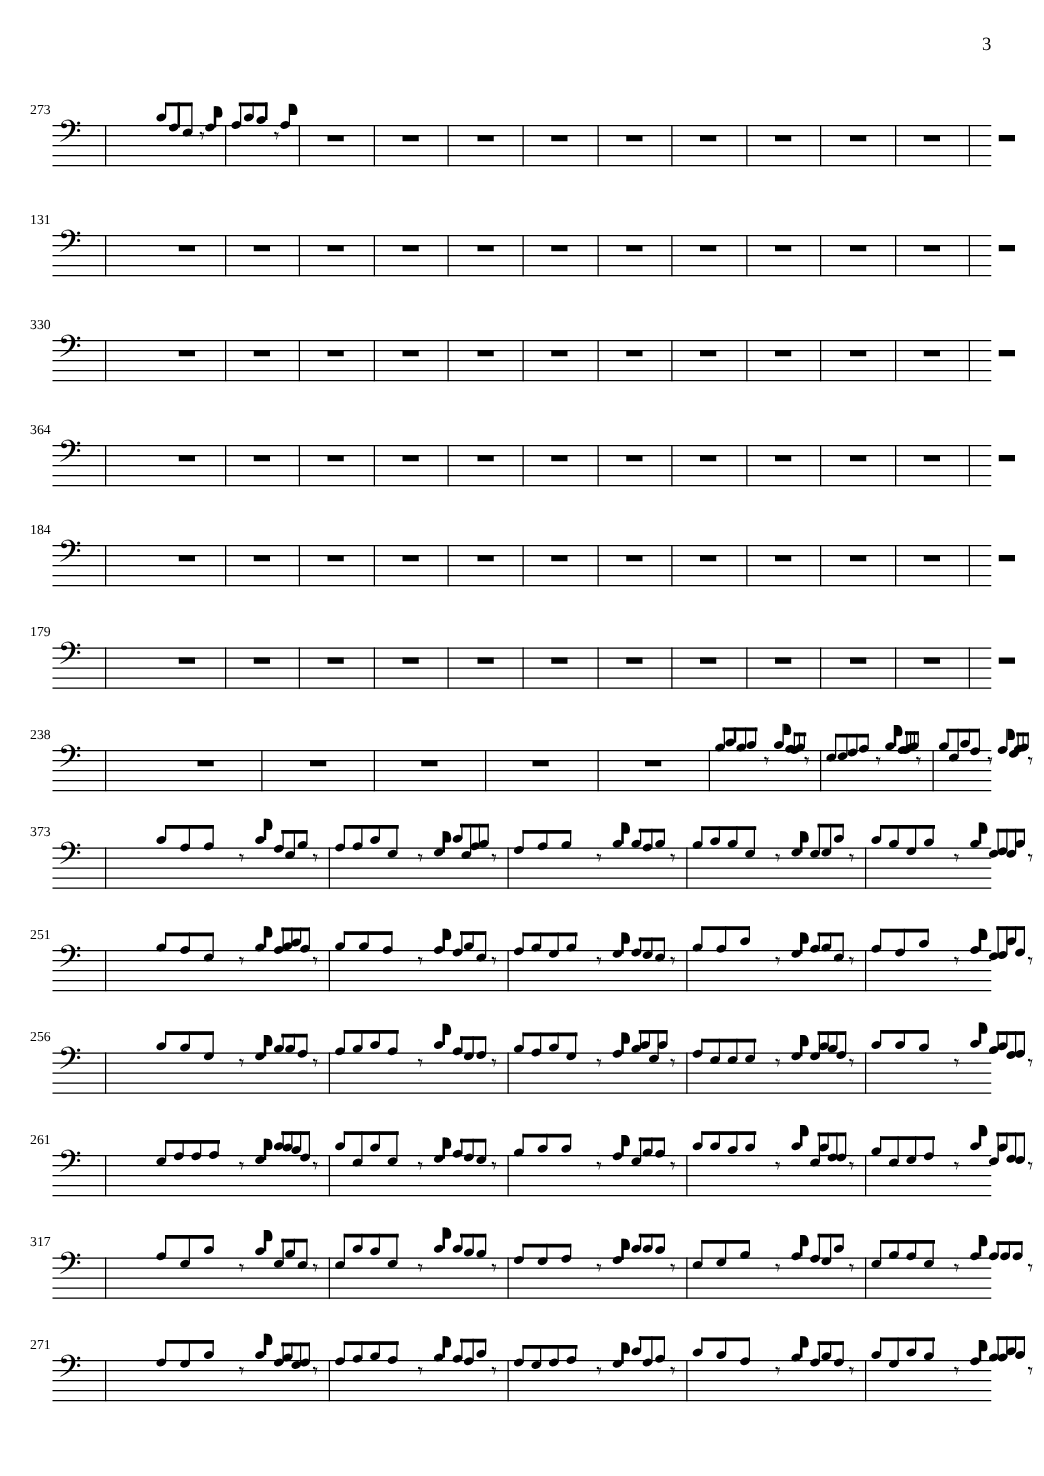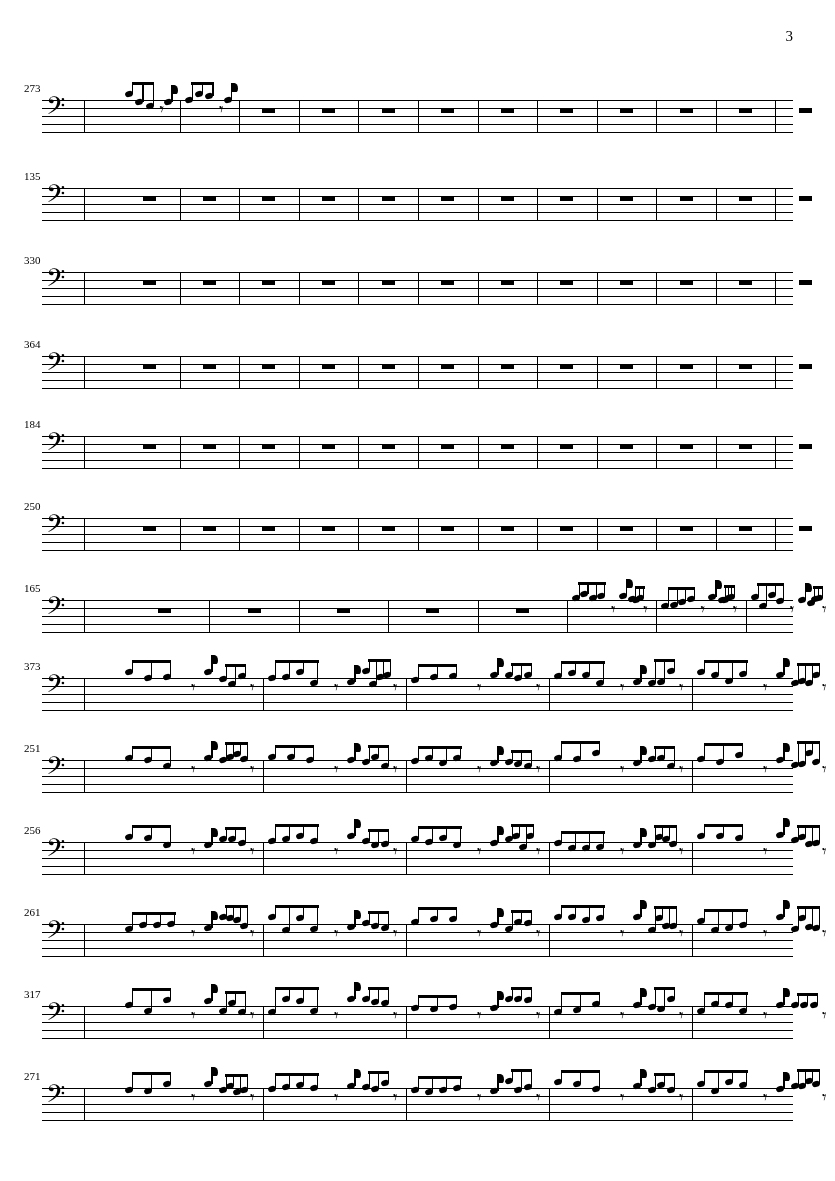--- a/index.html
+++ b/index.html
@@ -191,21 +191,21 @@
           <div class="rest" style="left: 637.542px;"></div>
           <div class="barline" style="left: 733px;"></div>
           <div class="rest" style="left: 697.125px;"></div>
           <div class="rest" style="left: 756.708px;"></div>
         </div>
         <div class="clef">
           <span class="glyph">𝄢</span>
         </div>
       </div>
       <div class="system" style="top: 188px;">
-        <div class="measure-number">135</div>
+        <div class="measure-number">131</div>
         <div class="staff">
           <div class="line"></div>
           <div class="line"></div>
           <div class="line"></div>
           <div class="line"></div>
           <div class="line"></div>
           <div class="barline" style="left: 42px;"></div>
           <div class="barline" style="left: 138px;"></div>
           <div class="rest" style="left: 101.292px;"></div>
           <div class="barline" style="left: 197px;"></div>
@@ -339,21 +339,21 @@
           <div class="rest" style="left: 637.542px;"></div>
           <div class="barline" style="left: 733px;"></div>
           <div class="rest" style="left: 697.125px;"></div>
           <div class="rest" style="left: 756.708px;"></div>
         </div>
         <div class="clef">
           <span class="glyph">𝄢</span>
         </div>
       </div>
       <div class="system" style="top: 518px;">
-        <div class="measure-number">250</div>
+        <div class="measure-number">179</div>
         <div class="staff">
           <div class="line"></div>
           <div class="line"></div>
           <div class="line"></div>
           <div class="line"></div>
           <div class="line"></div>
           <div class="barline" style="left: 42px;"></div>
           <div class="barline" style="left: 138px;"></div>
           <div class="rest" style="left: 101.292px;"></div>
           <div class="barline" style="left: 197px;"></div>
@@ -376,21 +376,21 @@
           <div class="rest" style="left: 637.542px;"></div>
           <div class="barline" style="left: 733px;"></div>
           <div class="rest" style="left: 697.125px;"></div>
           <div class="rest" style="left: 756.708px;"></div>
         </div>
         <div class="clef">
           <span class="glyph">𝄢</span>
         </div>
       </div>
       <div class="system" style="top: 600px;">
-        <div class="measure-number">165</div>
+        <div class="measure-number">238</div>
         <div class="staff">
           <div class="line"></div>
           <div class="line"></div>
           <div class="line"></div>
           <div class="line"></div>
           <div class="line"></div>
           <div class="barline" style="left: 42px;"></div>
           <div class="barline" style="left: 167px;"></div>
           <div class="rest" style="left: 116.188px;"></div>
           <div class="barline" style="left: 257px;"></div>

